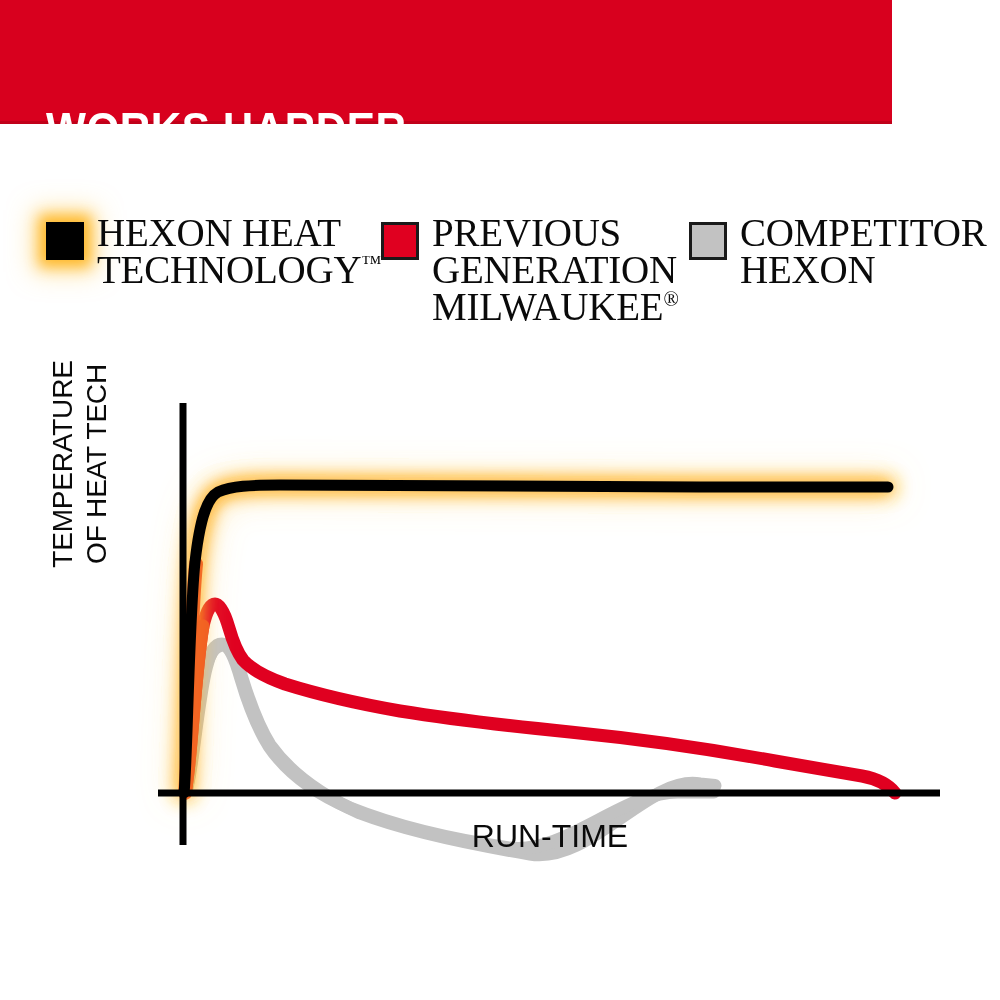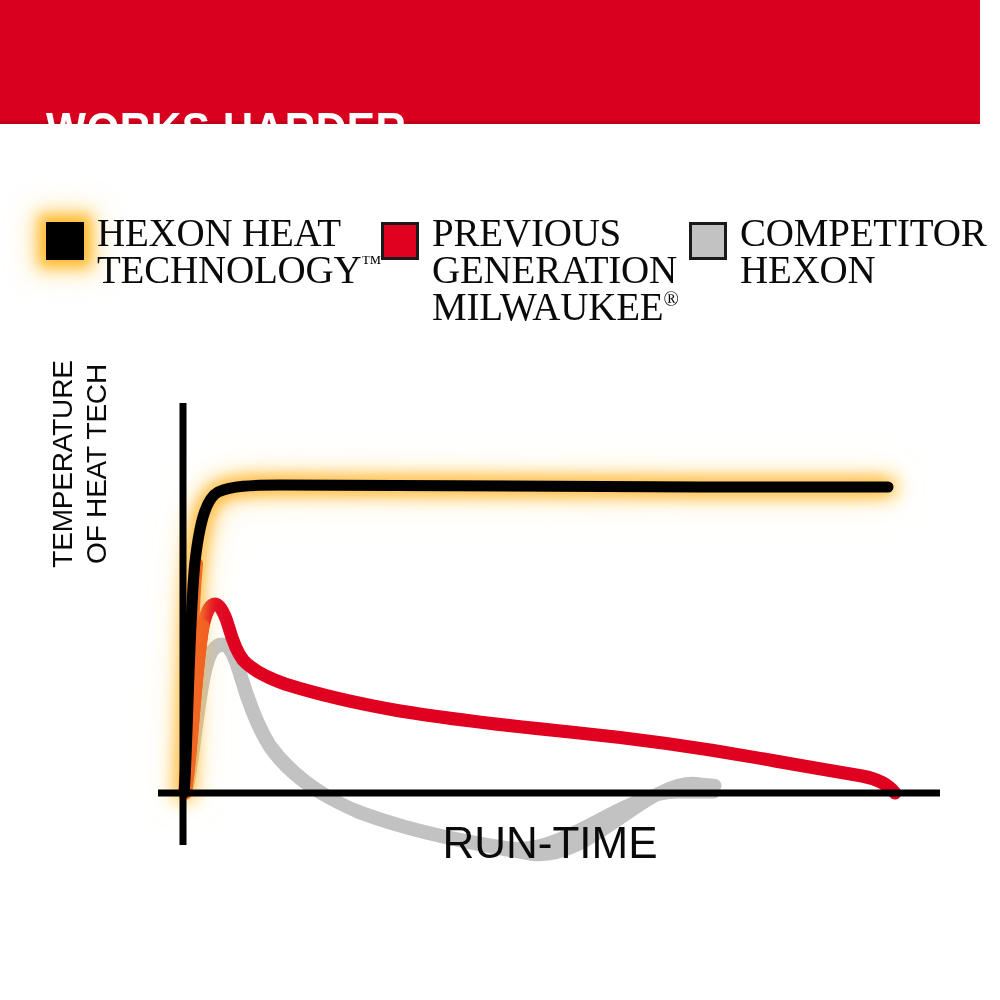--- a/index.html
+++ b/index.html
@@ -14,21 +14,21 @@
     overflow: hidden;
     font-family: "Liberation Sans", sans-serif;
     -webkit-font-smoothing: antialiased;
   }
 
   
   #banner {
     position: absolute;
     left: 0;
     top: 0;
-    width: 980px;
+    width: 892px;
     height: 124px;
     background: #D8001E;
     box-sizing: border-box;
     border-bottom: 3px solid #C10019;
   }
   #banner-title {
     position: absolute;
     left: 46px;
     top: 14px;
     color: #ffffff;
@@ -125,21 +125,21 @@
     letter-spacing: -0.2px;
     white-space: pre-line;
   }
   #xlabel {
     position: absolute;
     left: 160px;
     top: 818px;
     width: 780px;
     text-align: center;
     font-family: "Liberation Sans", sans-serif;
-    font-size: 44px;
+    font-size: 32px;
     font-weight: 400;
     color: #0A0A0A;
     letter-spacing: 0px;
   }
 </style>
 </head>
 <body>
 
 <div id="banner">
   <div id="banner-title">

